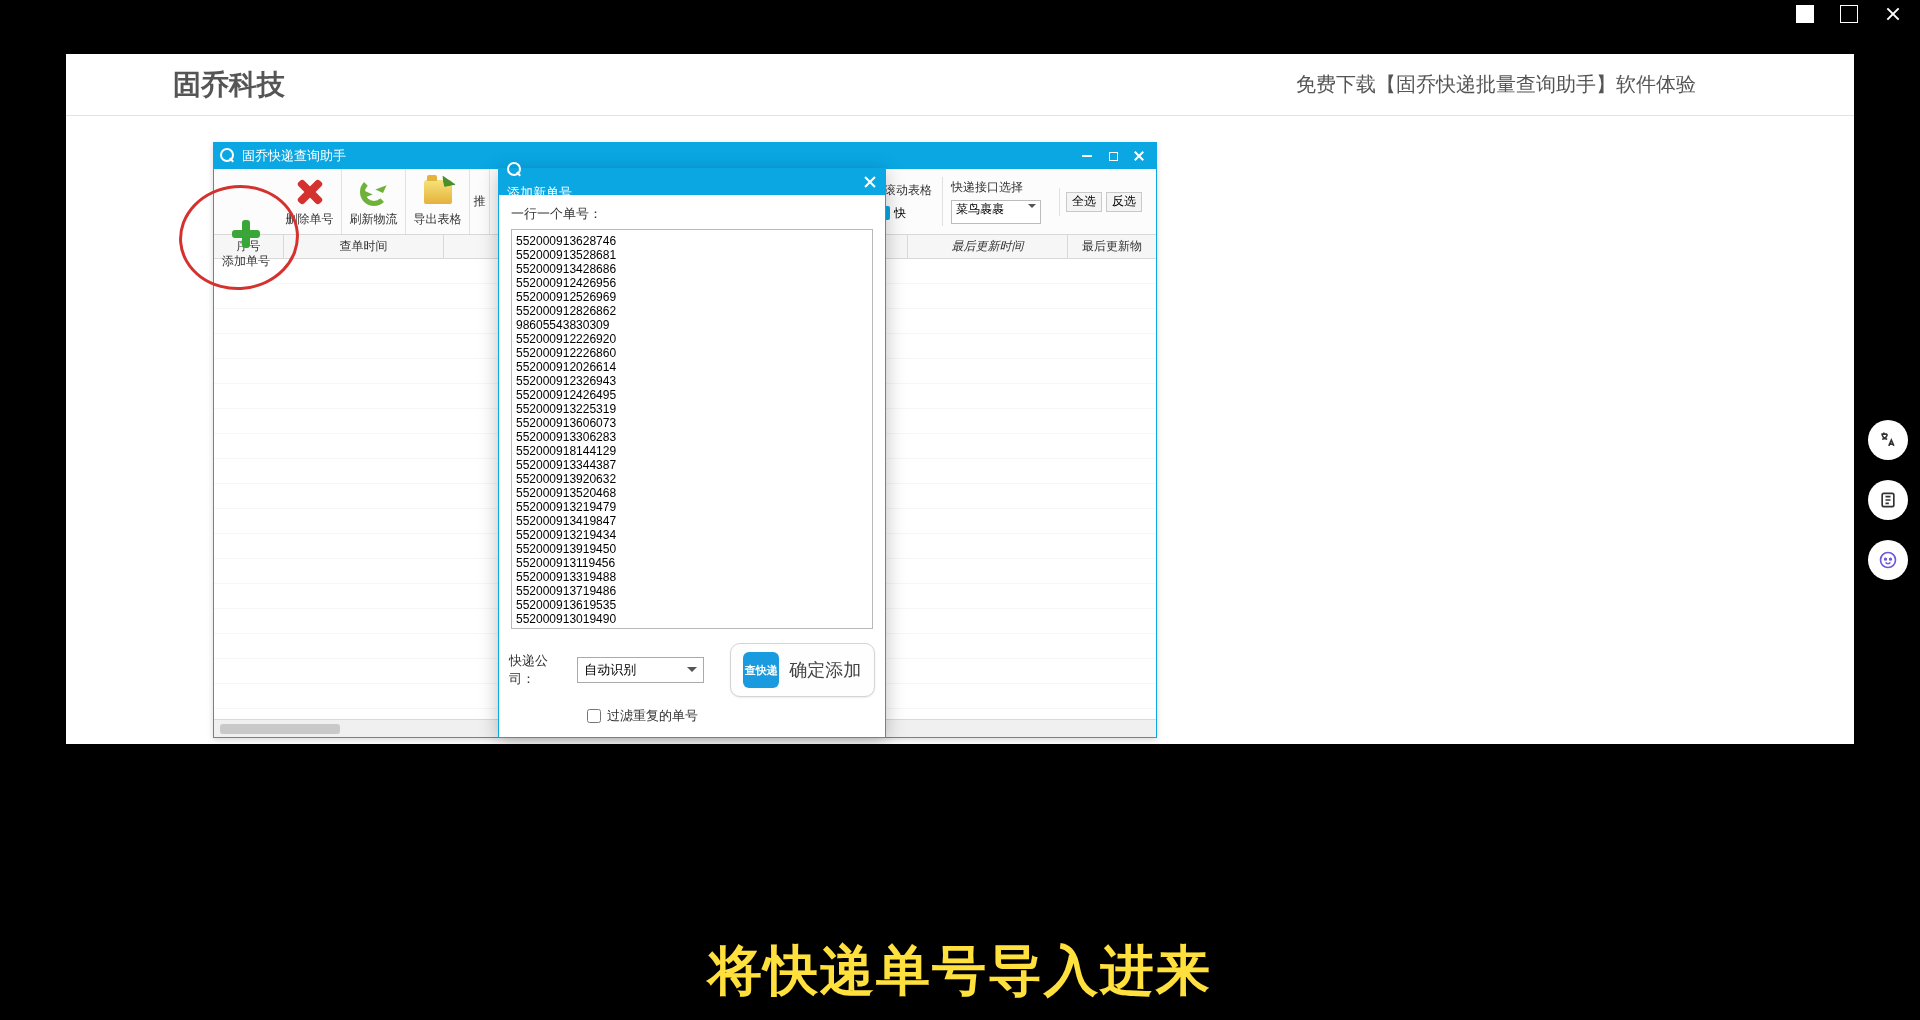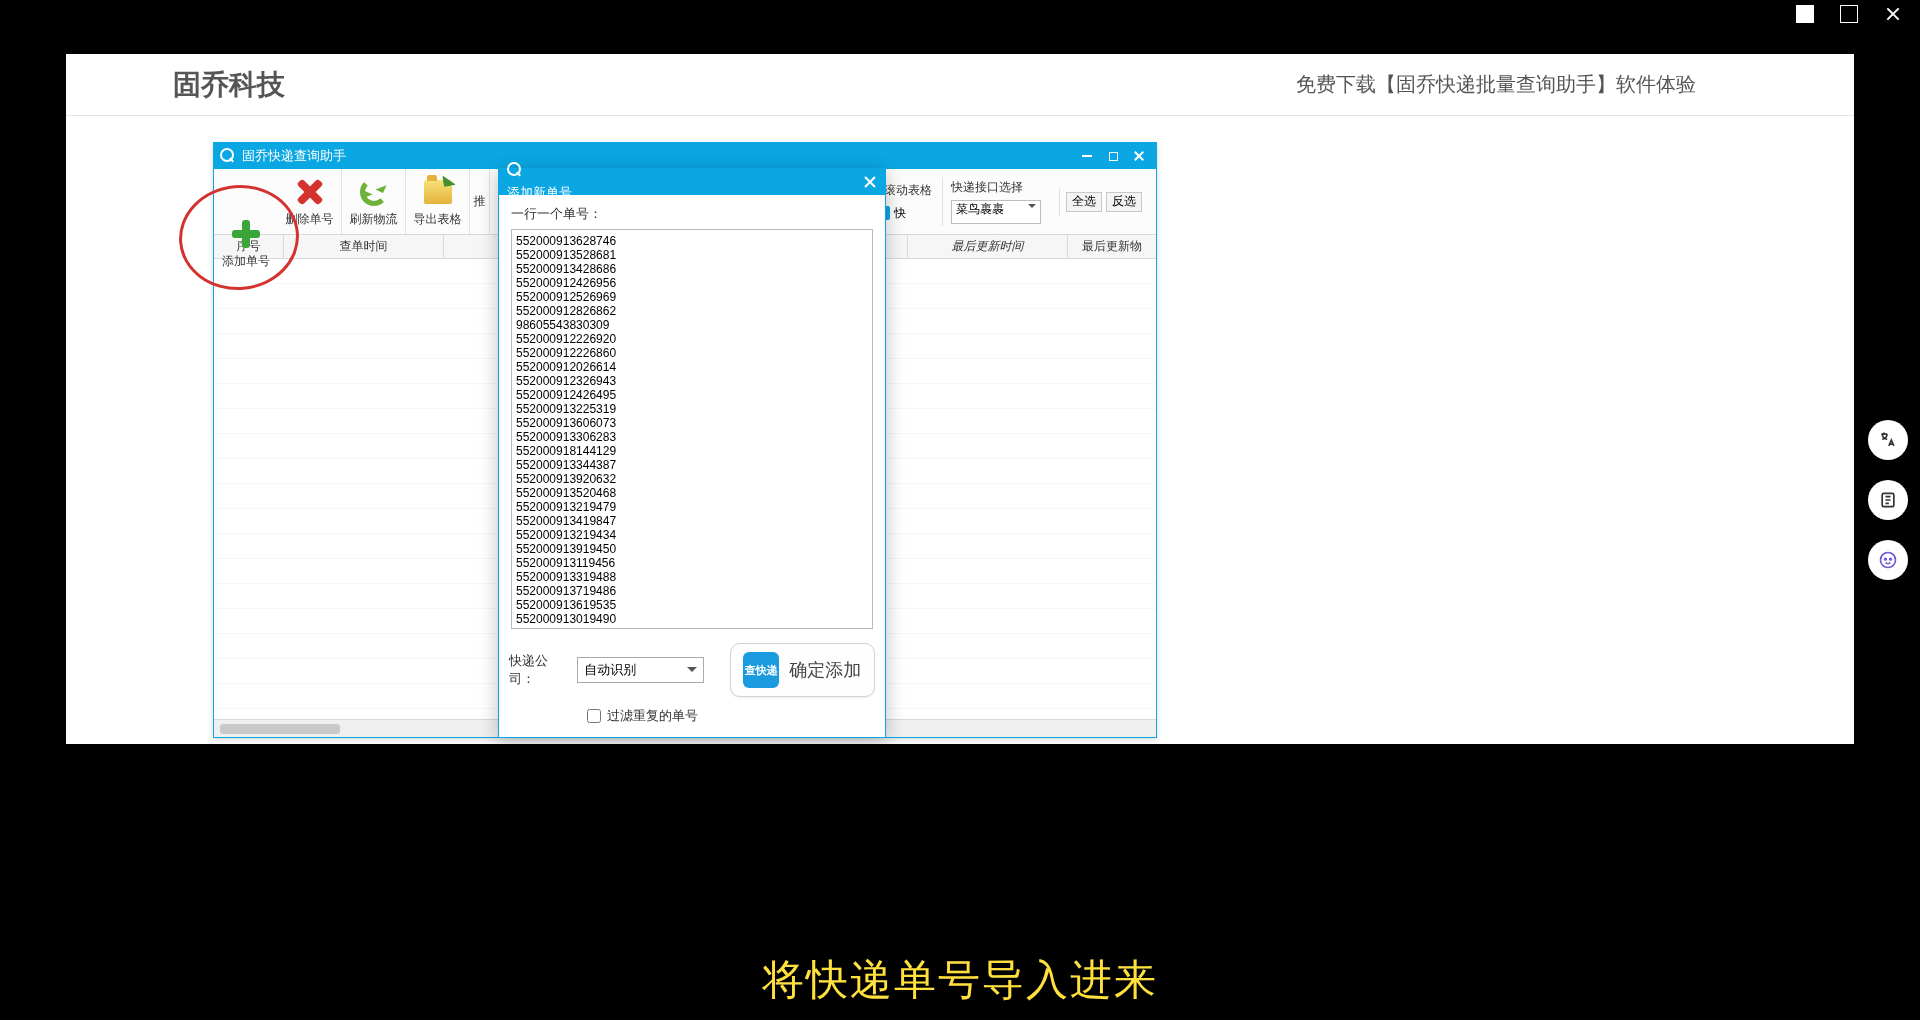--- a/index.html
+++ b/index.html
@@ -209,21 +209,21 @@
     width:36px;height:36px;border-radius:6px;background:#1a9be0;
     display:flex;align-items:center;justify-content:center;color:#fff;font-size:11px;font-weight:700;
     position:relative;
   }
   .filter-wrap { display:flex; align-items:center; gap:6px; font-size:13px; color:#333; margin-left:78px; }
   .filter-wrap input { width:14px;height:14px; }
 
   
   .subtitle {
     position:absolute; left:0; right:0; bottom:12px;
-    text-align:center; font-size:42px; font-weight:400;
+    text-align:center; font-size:54px; font-weight:700;
     color:#ffe03d; letter-spacing:2px;
     text-shadow: 0 0 6px rgba(0,0,0,.6);
   }
 
   
   .float-tools {
     position:absolute; right:12px; top:420px;
     display:flex; flex-direction:column; gap:20px;
   }
   .float-tools .bubble {

